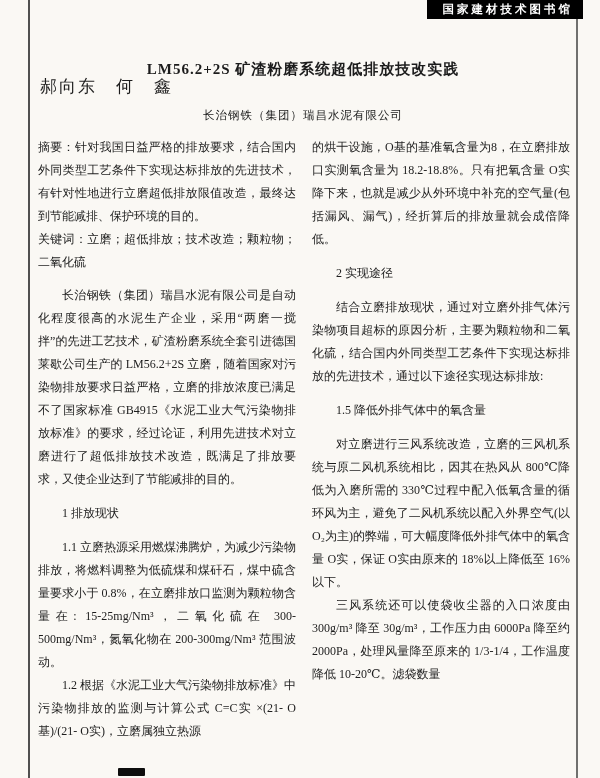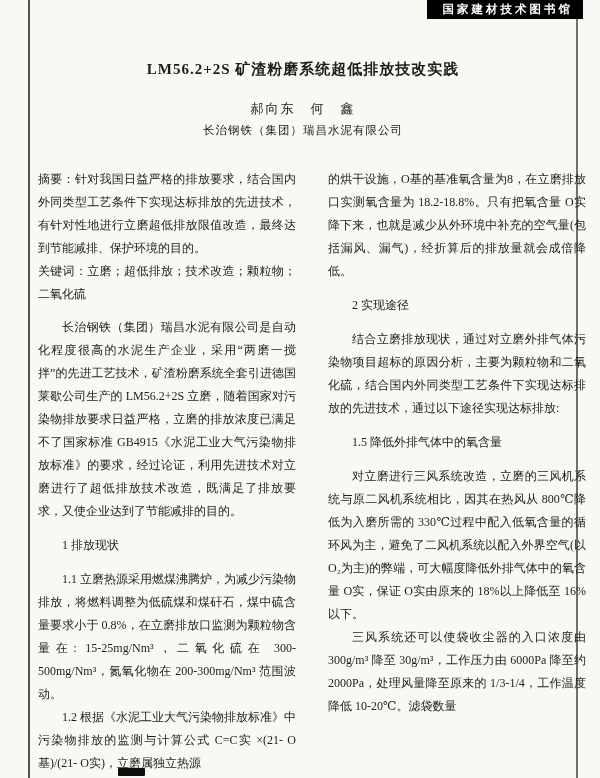--- a/index.html
+++ b/index.html
@@ -41,44 +41,42 @@
     top: 60px;
     left: 40px;
     right: 34px;
     text-align: center;
     font-weight: bold;
     font-size: 15px;
     letter-spacing: 1px;
   }
   .authors {
     position: absolute;
-    top: 100px;
+    top: 75px;
     left: 40px;
     right: 34px;
-    text-align: center;
-    font-size: 13px;
+    text-align: left;
+    font-size: 17px;
     letter-spacing: 2px;
   }
   .affil {
     position: absolute;
     top: 108px;
     left: 40px;
     right: 34px;
     text-align: center;
     font-size: 11.5px;
     letter-spacing: 1px;
-    margin-top: 15px;
   }
   .columns {
     position: absolute;
     top: 136px;
     left: 38px;
     display: flex;
-    gap: 32px;
-    margin-top: 32px;
+    gap: 16px;
   }
   .col {
     width: 258px;
     font-size: 12px;
     line-height: 23px;
     text-align: justify;
   }
   .col p { margin: 0; }
   .indent { text-indent: 2em; }
   .intro  { margin-top: 10px !important; }

